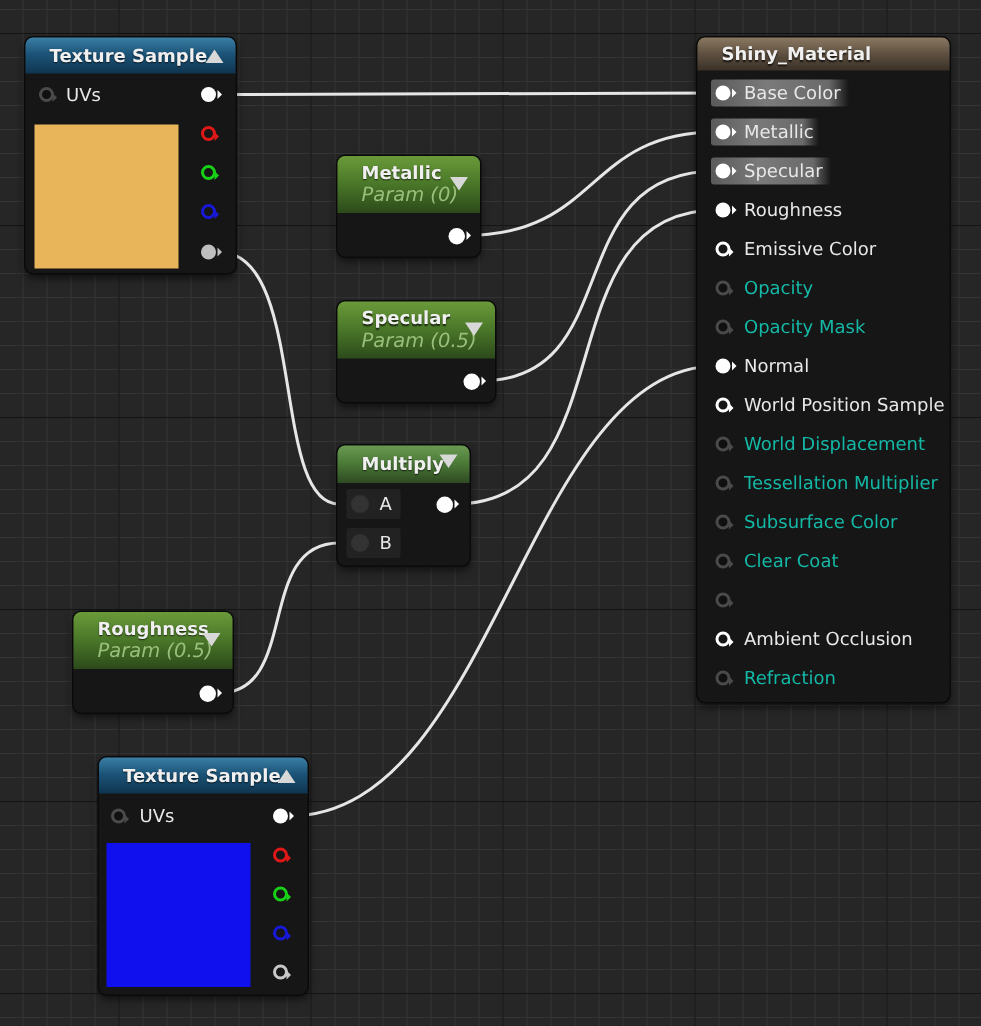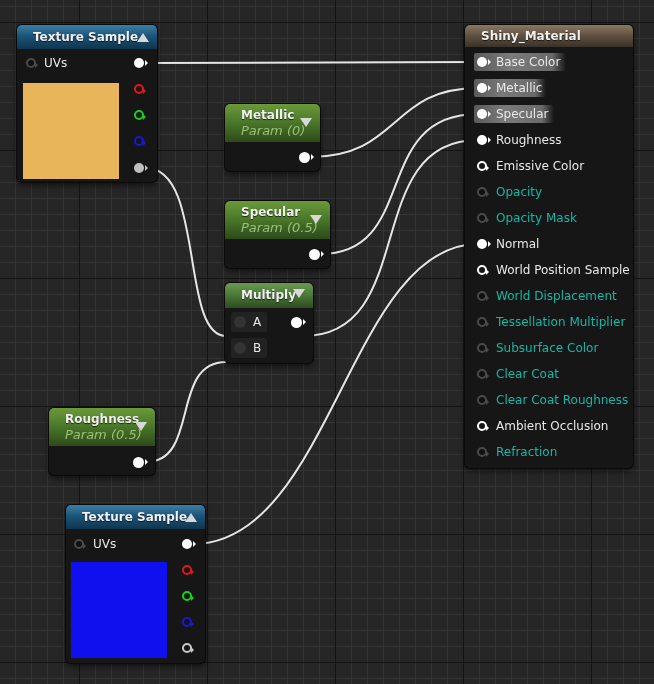--- a/index.html
+++ b/index.html
@@ -131,21 +131,21 @@
 
   <div class="node" style="left:225px; top:201px; width:105px; height:67px;">
     <div class="node-header hdr-green" style="height:38px; padding-top:2px;">
       <div class="title" style="line-height:18px;">Specular</div>
       <div class="subtitle">Param (0.5)</div>
       <span class="collapse-arrow arrow-down" style="top:14px;"></span>
     </div>
     <span class="pin pin-filled" style="left:84px; top:48px; width:11px; height:11px;"></span>
   </div>
 
-  <div class="node" style="left:225px; top:283px; width:88px; height:80px;">
+  <div class="node" style="left:225px; top:297px; width:88px; height:80px;">
     <div class="node-header hdr-green-short">
       <span class="title" style="line-height:25px;">Multiply</span>
       <span class="collapse-arrow arrow-down" style="top:6px;"></span>
     </div>
     <div class="input-bg" style="left:6px; top:29px; width:36px;"></div>
     <span class="pin pin-darkcircle" style="left:9px; top:33px;"></span>
     <span class="pin-label" style="left:28px; top:32px;">A</span>
     <div class="input-bg" style="left:6px; top:55px; width:36px;"></div>
     <span class="pin pin-darkcircle" style="left:9px; top:59px;"></span>
     <span class="pin-label" style="left:28px; top:58px;">B</span>
@@ -218,21 +218,20 @@
     <span class="pin pin-dim" style="left:12px; top:292px;"></span>
     <span class="pin-label disabled" style="left:31px; top:290px;">Tessellation Multiplier</span>
 
     <span class="pin pin-dim" style="left:12px; top:318px;"></span>
     <span class="pin-label disabled" style="left:31px; top:316px;">Subsurface Color</span>
 
     <span class="pin pin-dim" style="left:12px; top:344px;"></span>
     <span class="pin-label disabled" style="left:31px; top:342px;">Clear Coat</span>
 
     <span class="pin pin-dim" style="left:12px; top:370px;"></span>
-    <span class="pin-label disabled" style="left:31px; top:368px;">Clear Coat Roughness</span>
 
     <span class="pin pin-hollow" style="left:12px; top:396px;"></span>
     <span class="pin-label" style="left:31px; top:394px;">Ambient Occlusion</span>
 
     <span class="pin pin-dim" style="left:12px; top:422px;"></span>
     <span class="pin-label disabled" style="left:31px; top:420px;">Refraction</span>
   </div>
 
 </div>
 

